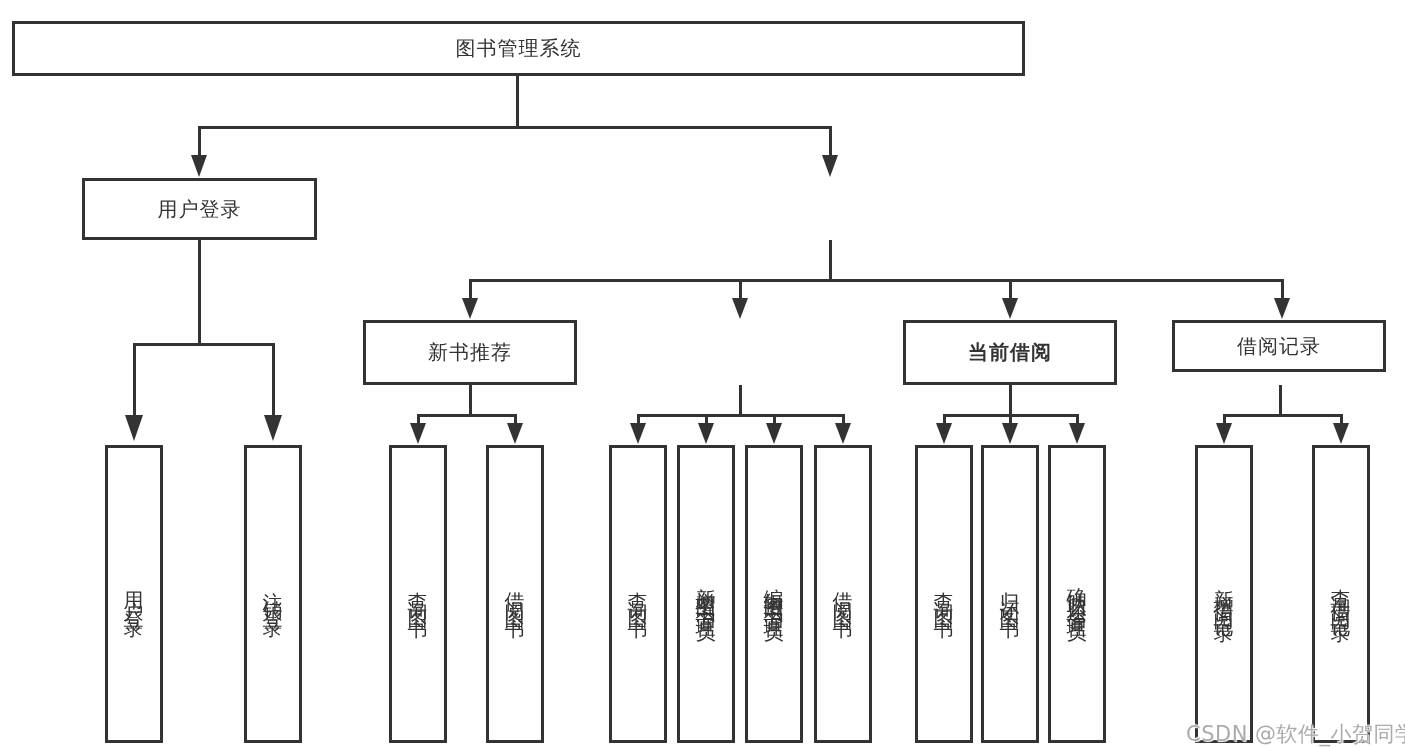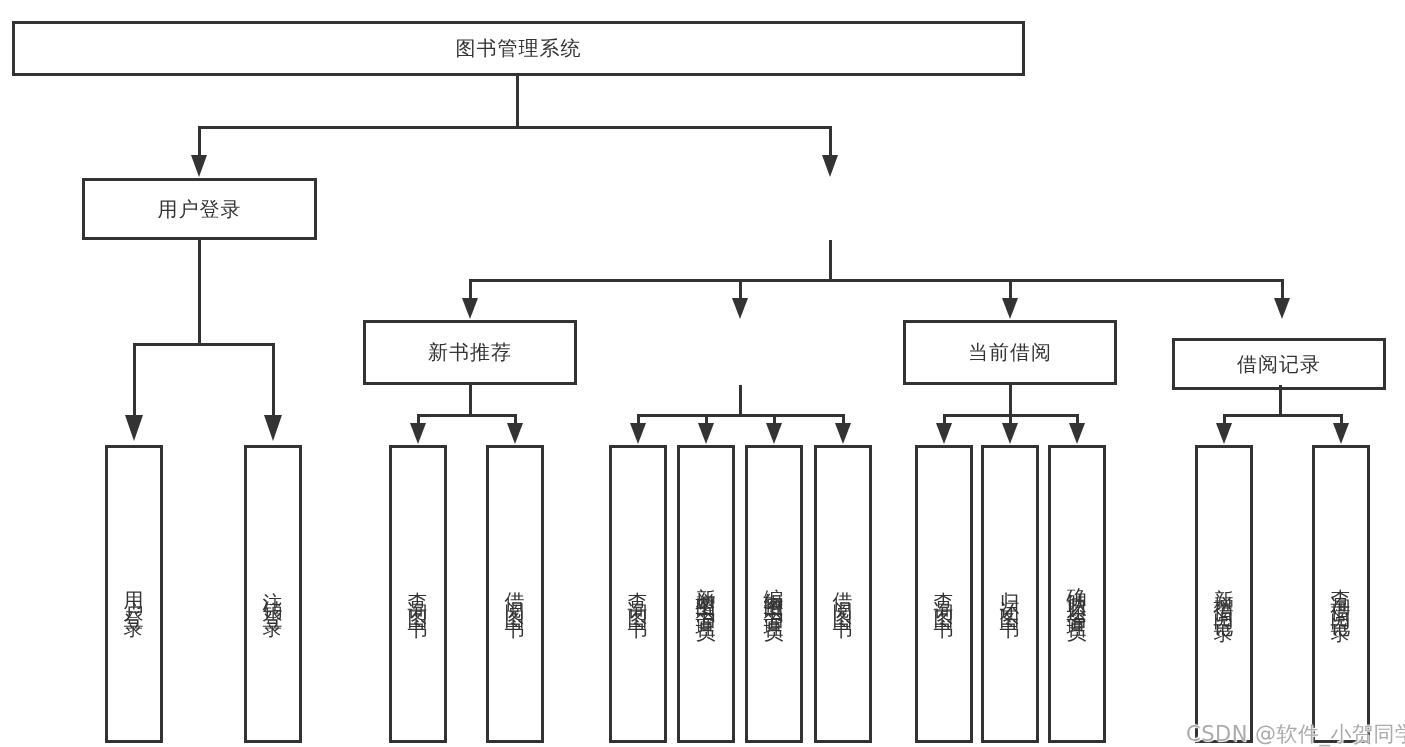--- a/index.html
+++ b/index.html
@@ -90,24 +90,24 @@
   <div class="vl" style="left:739px;top:271px;height:22px;"></div>
   <div class="ah small" style="left:732px;top:290px;"></div>
   <div class="vl" style="left:1009px;top:271px;height:22px;"></div>
   <div class="ah small" style="left:1002px;top:290px;"></div>
   <div class="vl" style="left:1281px;top:271px;height:22px;"></div>
   <div class="ah small" style="left:1274px;top:290px;"></div>
 
   <div class="box hbox" style="left:363px;top:312px;width:214px;height:65px;">
     <span>新书推荐</span>
   </div>
-  <div class="box hbox" style="left:903px;top:312px;width:214px;height:65px;">
+  <div class="box hbox" style="left:903px;top:312px;width:214px;height:65px;font-weight:bold;">
     <span>当前借阅</span>
   </div>
-  <div class="box hbox" style="left:1172px;top:330px;width:214px;height:52px;">
+  <div class="box hbox" style="left:1172px;top:312px;width:214px;height:52px;">
     <span>借阅记录</span>
   </div>
 
   <div class="vl" style="left:469px;top:377px;height:32px;"></div>
   <div class="hl" style="left:417px;top:406px;width:99px;"></div>
   <div class="vl" style="left:417px;top:406px;height:12px;"></div>
   <div class="ah small" style="left:410px;top:415px;"></div>
   <div class="vl" style="left:514px;top:406px;height:12px;"></div>
   <div class="ah small" style="left:507px;top:415px;"></div>
 

